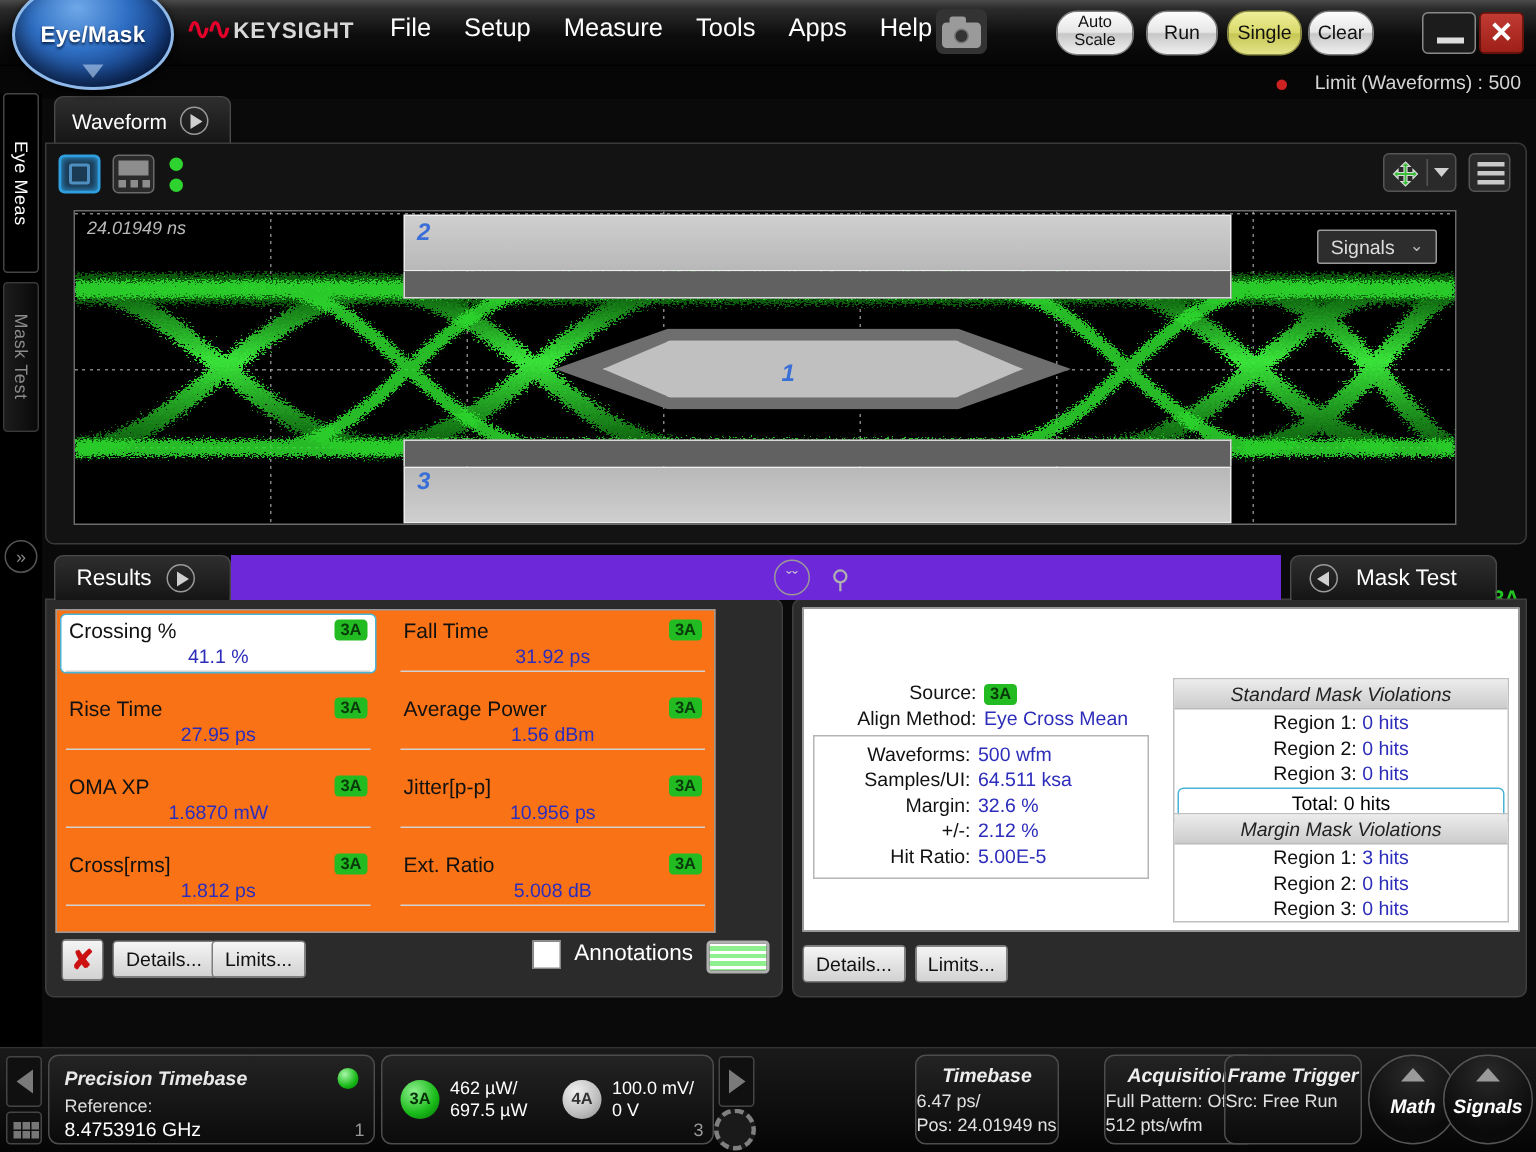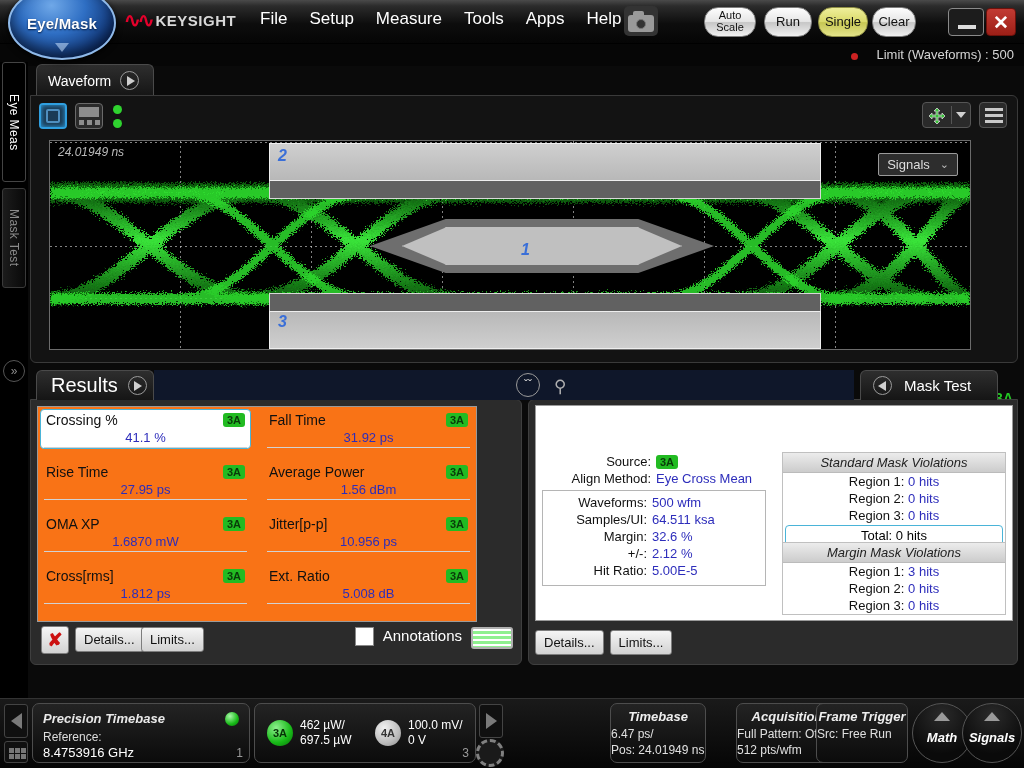--- a/index.html
+++ b/index.html
@@ -206,29 +206,29 @@
   .ch-marker .tri { width:0;height:0;border-top:8px solid transparent;border-bottom:8px solid transparent;border-right:11px solid #23c723;}
   .ch-marker .t { color:#23c723; font-size:14px; font-weight:bold;}
 
   
   .res-tab {
     position:absolute; left:36px; top:370px; width:118px; height:30px;
     background: linear-gradient(180deg,#2e2e2e,#151515);
     border:1px solid #4a4a4a; border-bottom:none; border-radius:6px 6px 0 0;
     display:flex; align-items:center; padding-left:14px; gap:10px; z-index:6;
   }
-  .res-tab .lbl { color:#fff; font-size:20px;}
+  .res-tab .lbl { color:#fff; font-size:15px;}
   .mask-tab {
     position:absolute; right:26px; top:370px; width:138px; height:30px;
     background: linear-gradient(180deg,#2e2e2e,#151515);
     border:1px solid #4a4a4a; border-bottom:none; border-radius:6px 6px 0 0;
     display:flex; align-items:center; gap:12px; padding-left:12px; z-index:6;
   }
   .mask-tab .lbl { color:#fff; font-size:15px;}
-  .hdr-mid { position:absolute; left:154px; right:170px; top:370px; height:30px; background:#0f172a; z-index:5;}
+  .hdr-mid { position:absolute; left:154px; right:170px; top:370px; height:30px; background:#6d28d9; z-index:5;}
   .dbl-chev {
     position:absolute; left:362px; top:3px; width:24px;height:24px;border-radius:50%;
     border:1px solid #9a9a9a; color:#cfcfcf; font-size:12px;
     display:flex;align-items:center;justify-content:center; line-height:1;
   }
   .pin { position:absolute; left:400px; top:6px; color:#b0b0b0; font-size:17px;}
 
   
   .res-panel {
     position:absolute; left:30px; top:399px; width:492px; height:266px;

